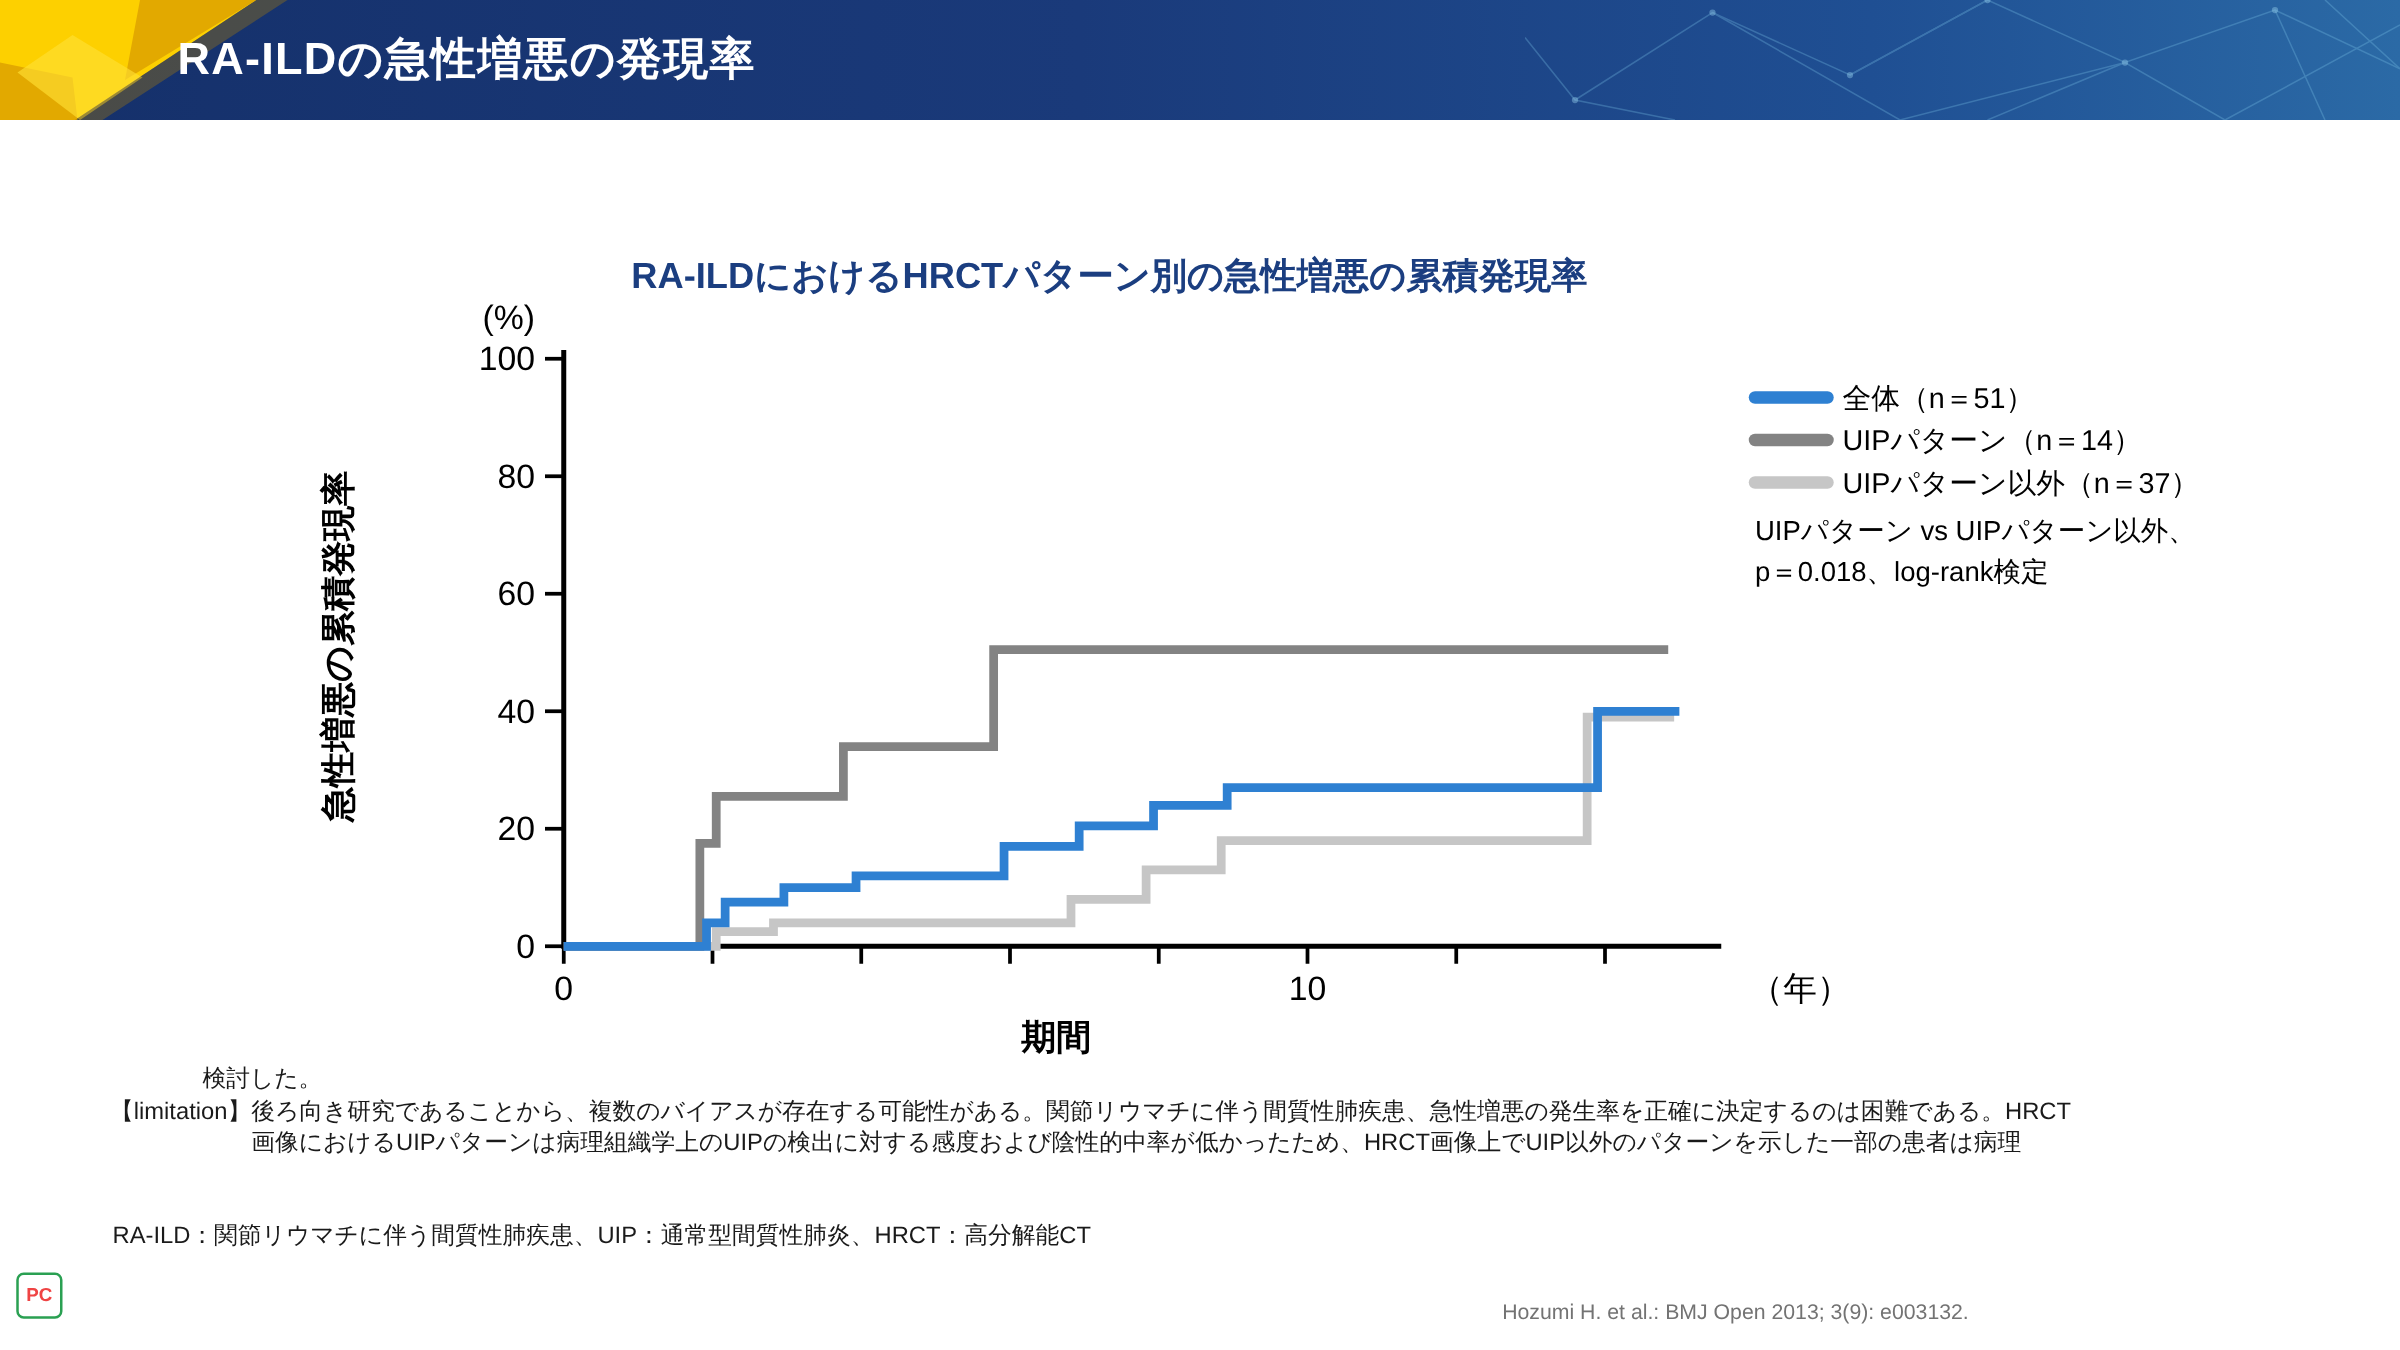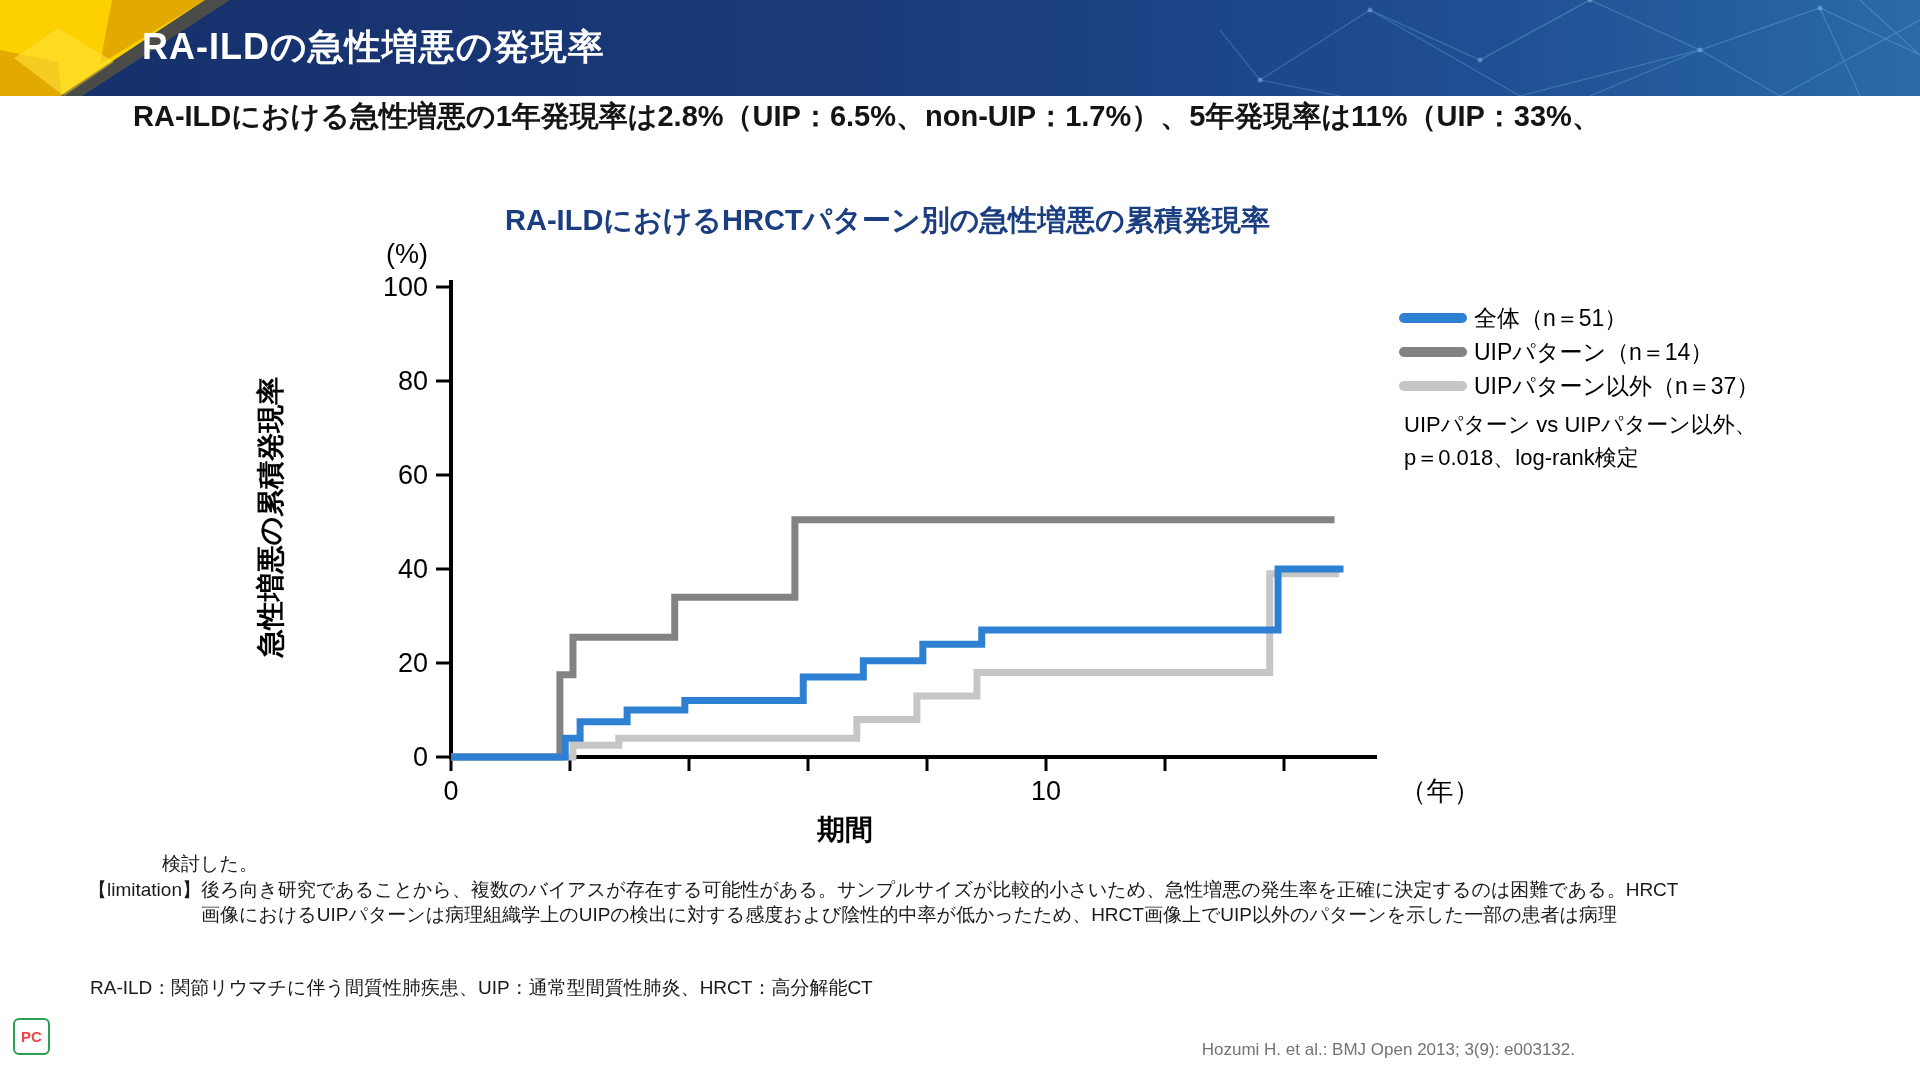--- a/index.html
+++ b/index.html
@@ -62,21 +62,20 @@
         <circle cx="370" cy="0" r="2.5"></circle>
           <circle cx="480" cy="50" r="2.5"></circle>
         <circle cx="600" cy="8" r="2.5"></circle>
           <circle cx="40" cy="80" r="2.5"></circle>
       </g>
     </svg>
     <h1>RA-ILDの急性増悪の発現率</h1>
   </div>
 
   <div class="lead">
-    <div>RA-ILDにおける急性増悪の1年発現率は2.8%（UIP：6.5%、non-UIP：1.7%）、5年発現率は11%（UIP：33%、</div>
   </div>
 
   <div class="chart-title">RA-ILDにおけるHRCTパターン別の急性増悪の累積発現率</div>
 
   <svg id="chart" width="1670" height="660" viewBox="0 0 1670 660">
       <path d="M201 85 V562 H1127" stroke="#000" stroke-width="4" fill="none"></path>
       <line x1="186" y1="562" x2="201" y2="562" stroke="#000" stroke-width="3"></line>
       <text x="178" y="571" text-anchor="end" class="tick">0</text>
       <line x1="186" y1="468" x2="201" y2="468" stroke="#000" stroke-width="3"></line>
       <text x="178" y="477" text-anchor="end" class="tick">20</text>
@@ -110,21 +109,21 @@
       <line x1="1154" x2="1212" y1="157" y2="157" stroke="#838383" stroke-width="10" stroke-linecap="round"></line>
       <text x="1224" y="165" class="legend">UIPパターン（n＝14）</text>
       <line x1="1154" x2="1212" y1="191" y2="191" stroke="#c6c6c6" stroke-width="10" stroke-linecap="round"></line>
       <text x="1224" y="199" class="legend">UIPパターン以外（n＝37）</text>
       <text x="1154" y="237" class="note">UIPパターン vs UIPパターン以外、</text>
       <text x="1154" y="270" class="note">p＝0.018、log-rank検定</text>
     </svg>
 
   <div class="footnotes">
     <div class="fn ind-a">検討した。</div>
-    <div class="fn">【limitation】後ろ向き研究であることから、複数のバイアスが存在する可能性がある。サンプルサイズが比較的小さいため、急性増悪の発生率を正確に決定するのは困難である。HRCT</div>
+    <div class="fn">【limitation】後ろ向き研究であることから、複数のバイアスが存在する可能性がある。関節リウマチに伴う間質性肺疾患、急性増悪の発生率を正確に決定するのは困難である。HRCT</div>
     <div class="fn ind-b">画像におけるUIPパターンは病理組織学上のUIPの検出に対する感度および陰性的中率が低かったため、HRCT画像上でUIP以外のパターンを示した一部の患者は病理</div>
   </div>
 
   <div class="abbrev">RA-ILD：関節リウマチに伴う間質性肺疾患、UIP：通常型間質性肺炎、HRCT：高分解能CT</div>
 
   <div class="citation">Hozumi H. et al.: BMJ Open 2013; 3(9): e003132.</div>
 
   <div class="logo">
     <span>PC</span>
   </div>

